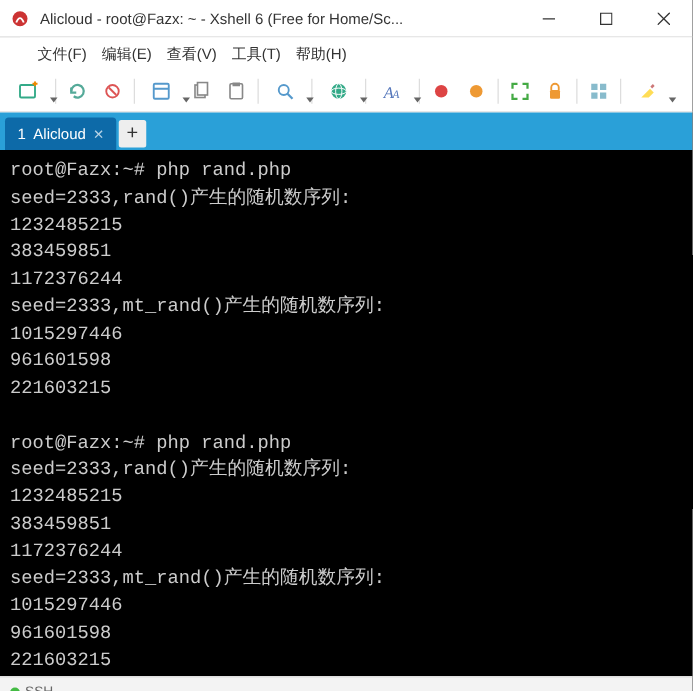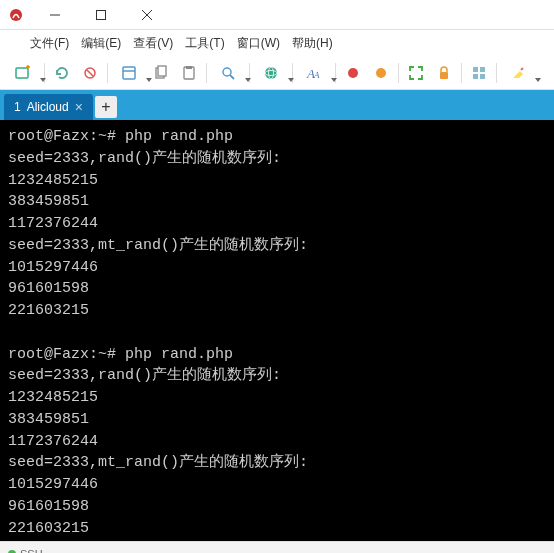--- a/index.html
+++ b/index.html
@@ -43,20 +43,21 @@
 </head>
 <body>
 
 <div class="titlebar">
   <span class="titlebar-icon">
     <svg width="16" height="16" viewBox="0 0 16 16">
         <circle cx="8" cy="8" r="6" fill="#cc3333"></circle>
         <path d="M5 11 Q8 4 11 11" stroke="#fff" stroke-width="1.5" fill="none"></path>
       </svg>
   </span>
+  <span class="titlebar-text">Alicloud - root@Fazx: ~ - Xshell 6 (Free for Home/Sc...</span>
   <div class="window-btn">
     <svg width="10" height="10">
         <line x1="0" y1="5" x2="10" y2="5" stroke="#333" stroke-width="1"></line>
       </svg>
   </div>
   <div class="window-btn">
     <svg width="10" height="10">
         <rect x="0.5" y="0.5" width="9" height="9" fill="none" stroke="#333" stroke-width="1"></rect>
       </svg>
   </div>
@@ -66,21 +67,20 @@
         <line x1="10" y1="0" x2="0" y2="10" stroke="#333" stroke-width="1"></line>
       </svg>
   </div>
 </div>
 
 <div class="menubar">
   <span class="menu-item">文件(F)</span>
   <span class="menu-item">编辑(E)</span>
   <span class="menu-item">查看(V)</span>
   <span class="menu-item">工具(T)</span>
-  <span class="menu-item">窗口(W)</span>
   <span class="menu-item">帮助(H)</span>
 </div>
 
 <div class="toolbar">
   <div class="tool-btn wide">
     <svg width="16" height="16">
         <rect x="1" y="3" width="12" height="10" rx="1" fill="none" stroke="#3a8" stroke-width="1.5"></rect>
         <path d="M11 2 L15 2 M13 0 L13 4" stroke="#e80" stroke-width="1.5"></path>
       </svg>
     <span class="dropdown-caret"></span>

